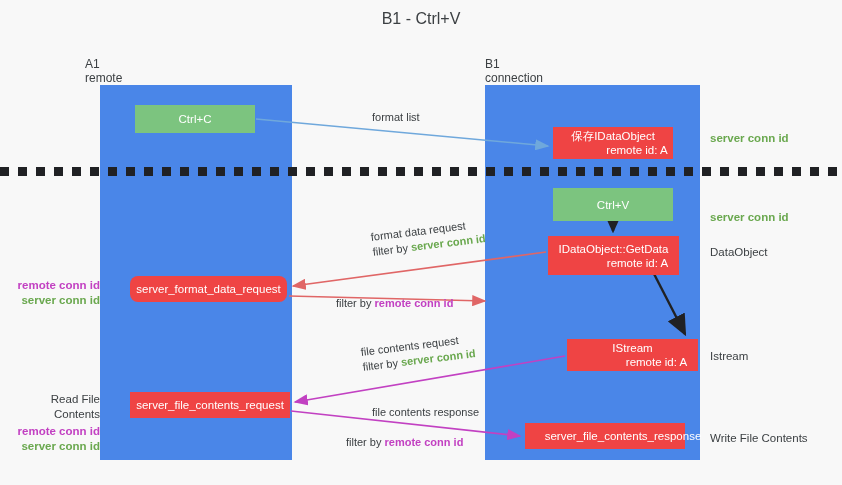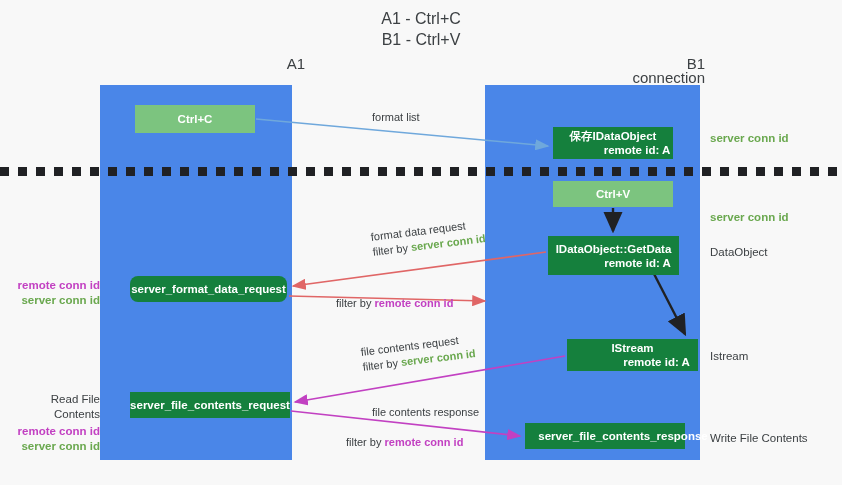--- a/index.html
+++ b/index.html
@@ -13,40 +13,40 @@
   }
   #stage{position:absolute;left:0;top:0;width:842px;height:485px;}
   .abs{position:absolute;}
   
   #title{
     left:0;top:8px;width:842px;text-align:center;
     font-size:16px;line-height:21px;color:#3c4043;
   }
   
   .col-head{
-    width:220px;text-align:right;font-size:15px;line-height:14px;color:#3c4043;
+    width:220px;text-align:left;font-size:12px;line-height:14px;color:#3c4043;
   }
   #head-a1{left:85px;top:57px;}
   #head-b1{left:485px;top:57px;}
   
   .lane{background:#4a86e8;}
   #lane-a1{left:100px;top:85px;width:192px;height:375px;}
   #lane-b1{left:485px;top:85px;width:215px;height:375px;}
   
   .box{
     box-sizing:border-box;
     display:flex;flex-direction:column;align-items:center;justify-content:center;
-    color:#ffffff;font-size:11.5px;line-height:14px;text-align:center;font-weight:bold;
+    color:#ffffff;font-size:11.5px;line-height:14px;text-align:center;
   }
   .box.green{background:#7cc47f;}
-  .box.orange{background:#15803d;}
+  .box.orange{background:#ef4444;}
   .box .l2{font-size:11.5px;margin-left:48px;}
   #b-ctrlc{left:135px;top:105px;width:120px;height:28px;}
   #b-idataobject{left:553px;top:127px;width:120px;height:32px;}
-  #b-ctrlv{left:553px;top:181px;width:120px;height:26px;}
+  #b-ctrlv{left:553px;top:188px;width:120px;height:33px;}
   #b-getdata{left:548px;top:236px;width:131px;height:39px;}
   #b-fmtreq{left:130px;top:276px;width:157px;height:26px;border-radius:8px;}
   #b-fmtresp{left:490px;top:288px;width:157px;height:26px;}
   #b-istream{left:567px;top:339px;width:131px;height:32px;}
   #b-filereq{left:130px;top:392px;width:160px;height:26px;}
   #b-fileresp{left:525px;top:423px;width:160px;height:26px;padding-left:36px;}
   
   .anno{font-size:11.5px;line-height:15px;}
   .green-t{color:#6aa84f;font-weight:bold;}
   .purple-t{color:#c241c2;font-weight:bold;}
@@ -73,26 +73,26 @@
   #divider{left:0;top:166px;width:842px;height:11px;}
   
   #edges{position:absolute;left:0;top:0;width:842px;height:485px;pointer-events:none;}
 </style>
 </head>
 <body>
 
 <div id="stage">
 
   <div class="abs" id="title">
-    <div>A1 - Ctrl+C</div>
     <div>B1 - Ctrl+V</div>
   </div>
 
   <div class="abs col-head" id="head-a1">
     <div>A1</div>
+    <div>remote</div>
   </div>
   <div class="abs col-head" id="head-b1">
     <div>B1</div>
     <div>connection</div>
   </div>
 
   <div class="abs lane" id="lane-a1"></div>
   <div class="abs lane" id="lane-b1"></div>
 
   <svg id="edges" viewBox="0 0 842 485">

